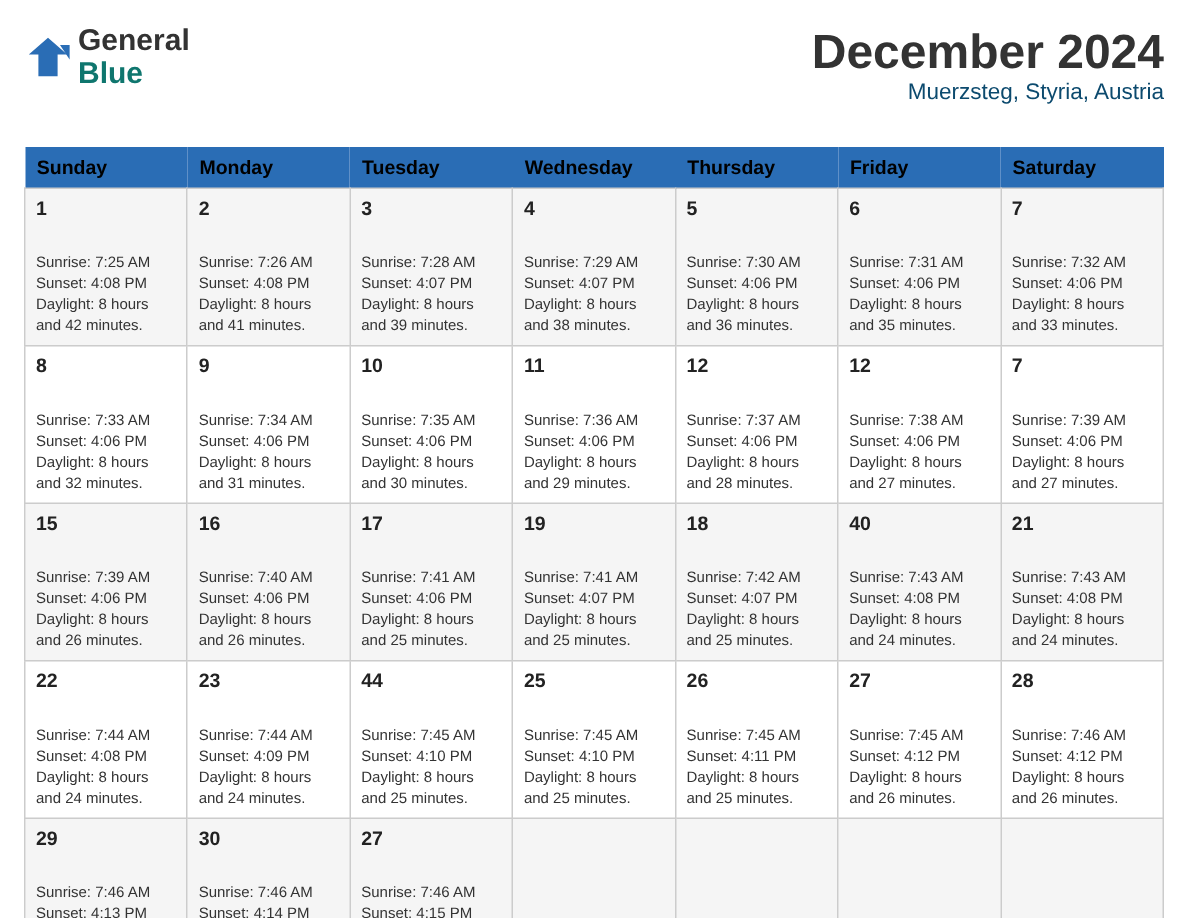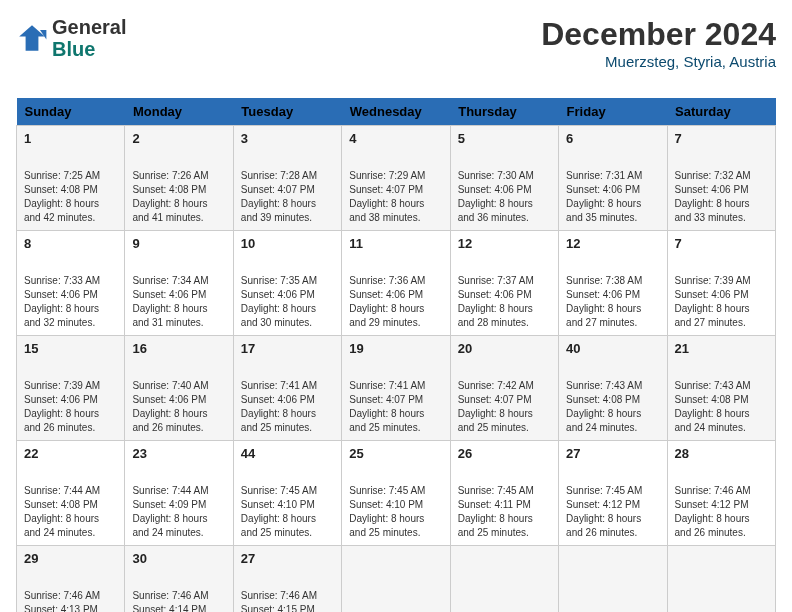--- a/index.html
+++ b/index.html
@@ -193,21 +193,21 @@
         </td>
         <td>
           <span class="day-num">17</span>
           <div class="day-info">Sunrise: 7:41 AM<br>Sunset: 4:06 PM<br>Daylight: 8 hours and 25 minutes.</div>
         </td>
         <td>
           <span class="day-num">19</span>
           <div class="day-info">Sunrise: 7:41 AM<br>Sunset: 4:07 PM<br>Daylight: 8 hours and 25 minutes.</div>
         </td>
         <td>
-          <span class="day-num">20</span>
+          <span class="day-num">18</span>
           <div class="day-info">Sunrise: 7:42 AM<br>Sunset: 4:07 PM<br>Daylight: 8 hours and 25 minutes.</div>
         </td>
         <td>
           <span class="day-num">40</span>
           <div class="day-info">Sunrise: 7:43 AM<br>Sunset: 4:08 PM<br>Daylight: 8 hours and 24 minutes.</div>
         </td>
         <td>
           <span class="day-num">21</span>
           <div class="day-info">Sunrise: 7:43 AM<br>Sunset: 4:08 PM<br>Daylight: 8 hours and 24 minutes.</div>
         </td>

